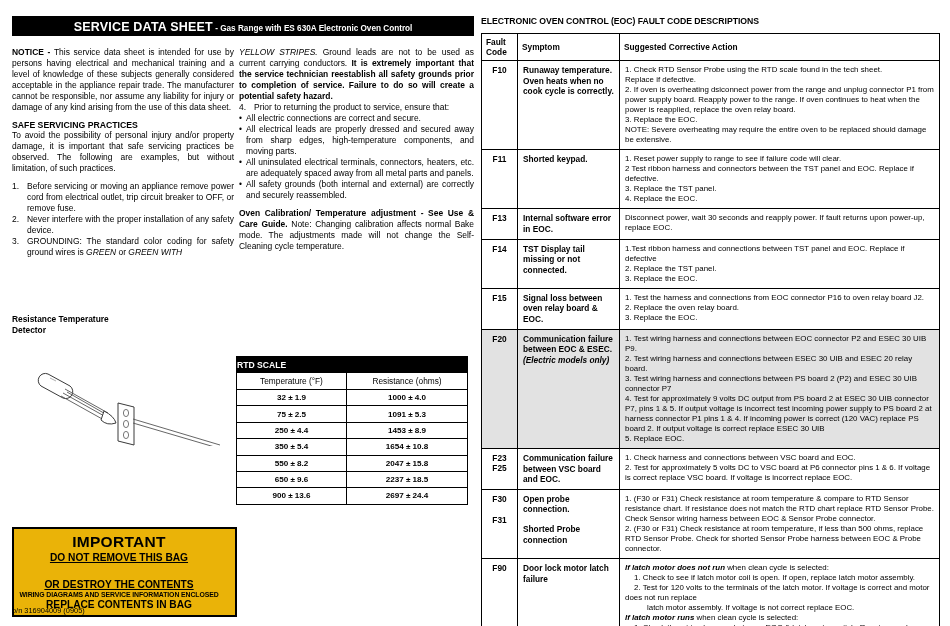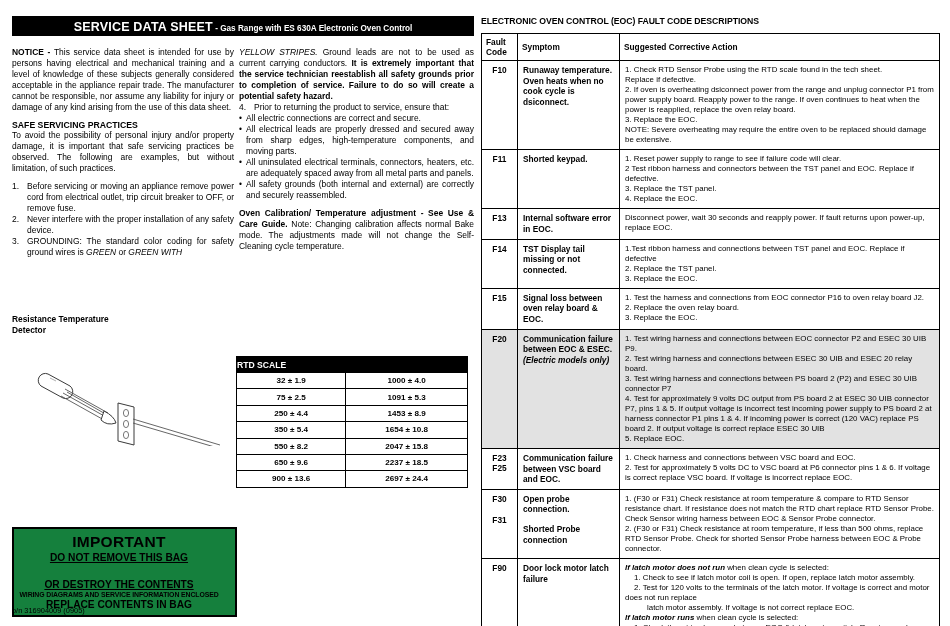--- a/index.html
+++ b/index.html
@@ -67,21 +67,21 @@
   table.rtd .colhdr {
     font-size: 8.3px; text-align: center; padding: 3px 0; font-weight: normal;
   }
   table.rtd td.val {
     font-size: 8.1px; text-align: center; padding: 3.2px 0; font-weight: bold;
   }
 
   
   .important-box {
     position: absolute; left: 12px; top: 527px; width: 225px;
-    border: 2px solid #000; background: #15803d;
+    border: 2px solid #000; background: #eab308;
     text-align: center; padding: 4px 13px 5px 2px;
   }
   .imp-1 { font-size: 15.5px; font-weight: bold; letter-spacing: .3px; }
   .imp-2 { font-size: 10.2px; font-weight: bold; text-decoration: underline; margin-top: 1px; }
   .imp-3 { font-size: 10.2px; font-weight: bold; text-decoration: underline; margin-top: 16px; }
   .imp-4 { font-size: 6.9px; font-weight: bold; margin-top: 1px; letter-spacing: -.1px; }
   .imp-5 { font-size: 10.2px; font-weight: bold; margin-top: 1px; }
   .pn { position: absolute; left: 12px; top: 606px; font-size: 7.4px; }
 
   
@@ -219,20 +219,24 @@
       </g>
     </svg>
   </div>
 
   <div class="rtd-table-wrap">
     <table class="rtd">
       <thead>
         <tr>
           <th class="hdr-black" colspan="2">RTD SCALE</th>
         </tr>
+        <tr>
+          <th class="colhdr">Temperature (°F)</th>
+          <th class="colhdr">Resistance (ohms)</th>
+        </tr>
       </thead>
       <tbody>
         <tr>
           <td class="val">32 ± 1.9</td>
           <td class="val">1000 ± 4.0</td>
         </tr>
         <tr>
           <td class="val">75 ± 2.5</td>
           <td class="val">1091 ± 5.3</td>
         </tr>
@@ -286,21 +290,21 @@
             <span>Code</span>
           </th>
           <th>Symptom</th>
           <th>Suggested Corrective Action</th>
         </tr>
       </thead>
       <tbody>
 
         <tr>
           <td class="code">F10</td>
-          <td class="symptom">Runaway temperature. Oven heats when no cook cycle is dsiconnect.</td>
+          <td class="symptom">Runaway temperature. Oven heats when no cook cycle is correctly.</td>
           <td class="action">
             <span class="ln">1. Check RTD Sensor Probe using the RTD scale found in the tech sheet.</span>
             <span class="ln">Replace if defective.</span>
             <span class="ln">2. If oven is overheating dsiconnect power from the range and unplug connector P1 from power supply board. Reapply power to the range. If oven continues to heat when the power is reapplied, replace the oven relay board.</span>
             <span class="ln">3. Replace the EOC.</span>
             <span class="ln">NOTE: Severe overheating may require the entire oven to be replaced should damage be extensive.</span>
           </td>
         </tr>
 
         <tr>

